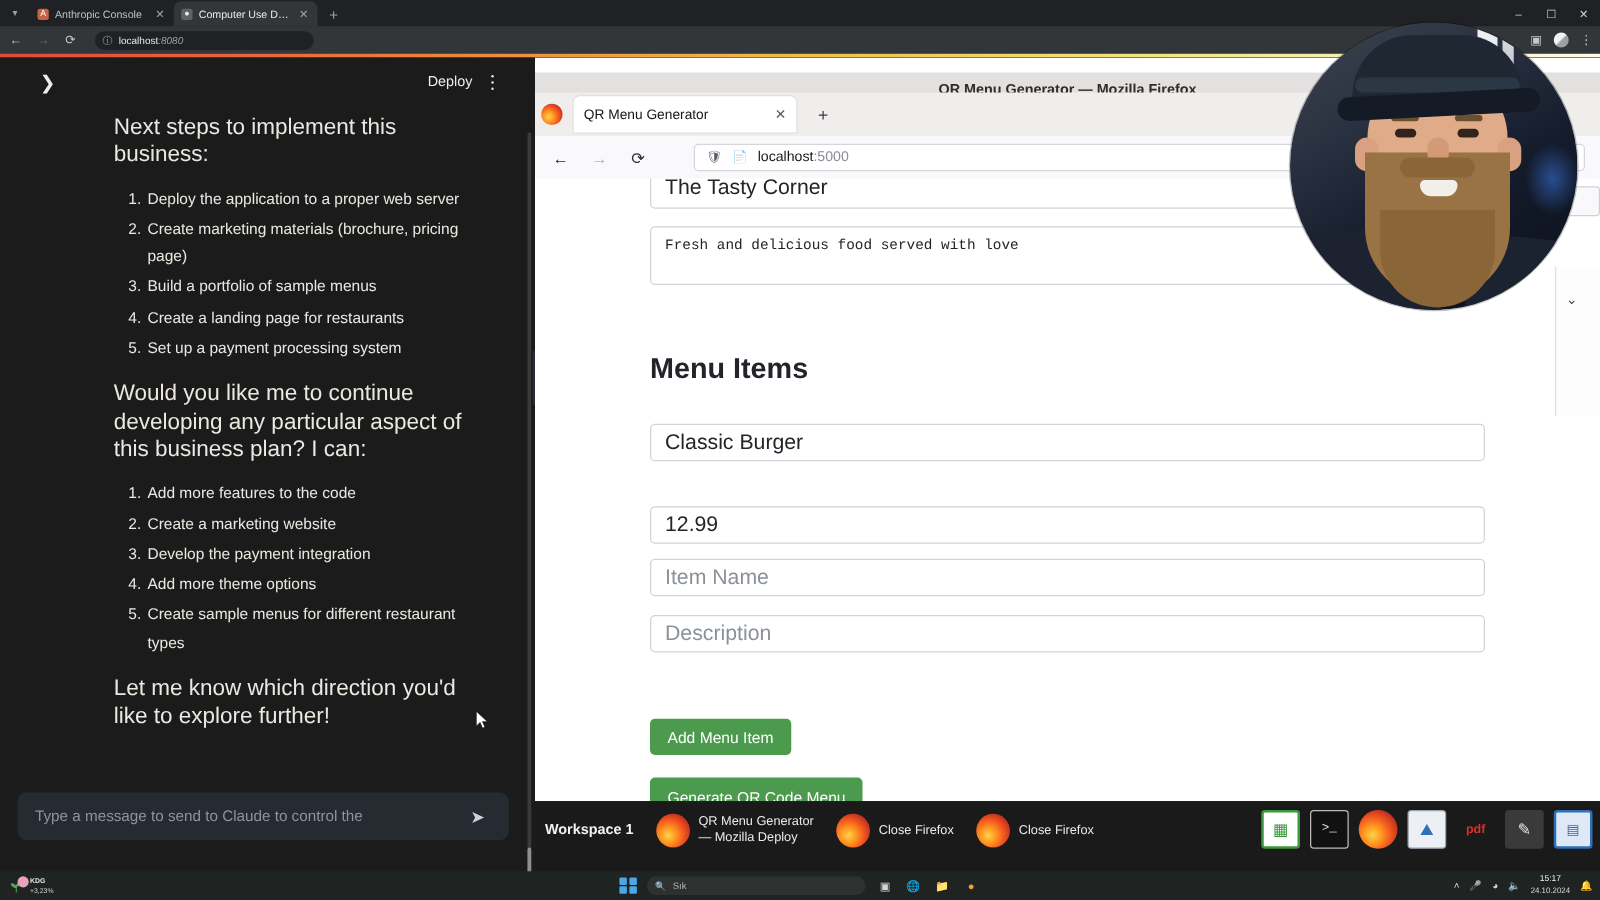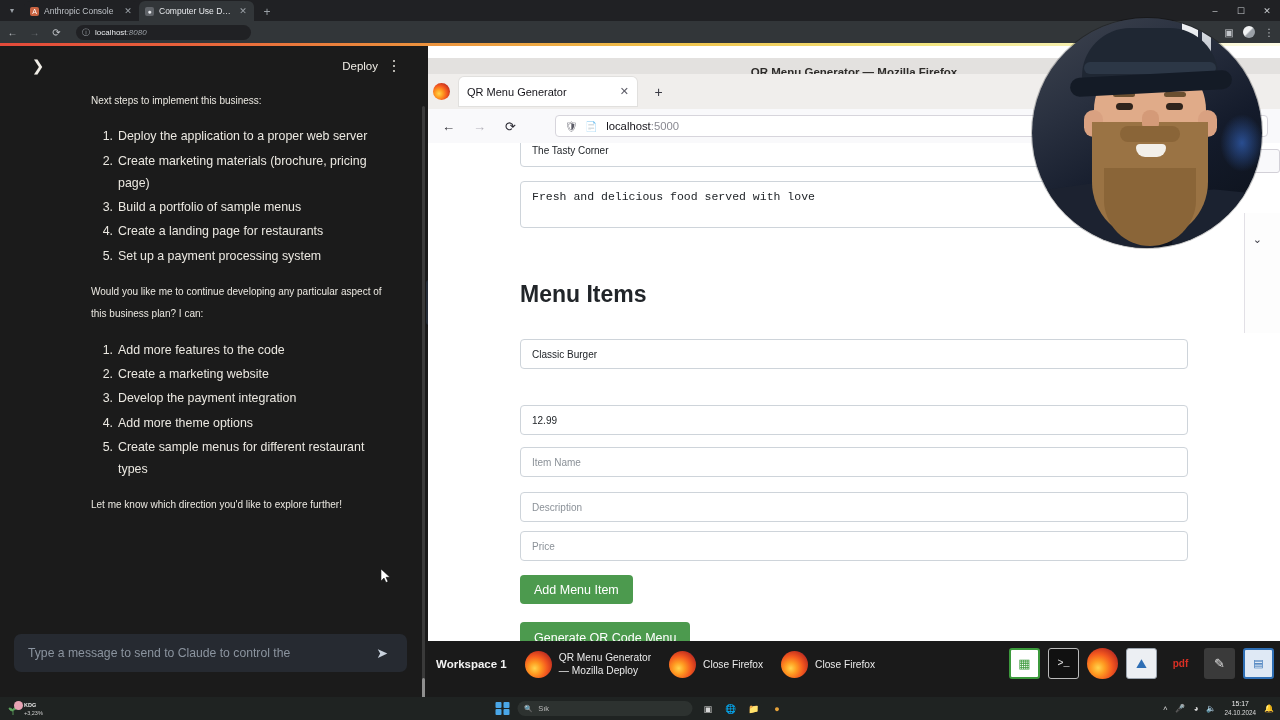--- a/index.html
+++ b/index.html
@@ -55,21 +55,21 @@
   #claude-head { position:absolute; left:0; top:0; width:428px; height:44px; }
   #panel-collapse { position:absolute; left:28px; top:10px; width:20px; height:20px;
     display:flex; align-items:center; justify-content:center; color:#f0ede6; font-size:15px; }
   #deploy-btn { position:absolute; right:50px; top:14px; font-size:11.5px; color:#f0ede6; }
   #kebab-btn { position:absolute; right:27px; top:11px; width:14px; height:18px;
     display:flex; flex-direction:column; align-items:center; justify-content:center; gap:2.5px; }
   #kebab-btn i { width:2.5px; height:2.5px; border-radius:50%; background:#e7e4dd; display:block; }
 
   #claude-body { position:absolute; left:0; top:44px; width:428px; height:556px;
     padding:0 42px 0 91px; overflow:hidden; }
-  .c-para { font-size:10px; line-height:22.3px; color:#ebe8e1; margin-bottom:13px;
+  .c-para { font-size:18px; line-height:22.3px; color:#ebe8e1; margin-bottom:13px;
     max-width:300px; }
   .c-list { list-style:none; margin:0 0 14px 0; padding:0; }
   .c-list li { position:relative; font-size:12.4px; line-height:22.3px; color:#ebe8e1;
     padding-left:27px; margin-bottom:2px; max-width:310px; }
   .c-list li .num { position:absolute; left:4px; top:0; width:18px; text-align:right;
     color:#ebe8e1; }
 
   #claude-input-wrap { position:absolute; left:14px; bottom:28px; width:393px; height:38px;
     background:#262a31; border-radius:7px; display:flex; align-items:center; padding:0 14px; }
   #claude-input { flex:1; background:transparent; border:none; outline:none;
@@ -126,21 +126,21 @@
   #ff-urlbar .ub-ic { font-size:10px; color:#5b5b66; }
   #ff-urltext { font-size:11.3px; color:#15141a; }
   #ff-urltext .port { color:#8a8a92; }
 
   #ff-content { position:absolute; left:0; top:97px; width:852px; height:498px;
     background:#ffffff; overflow:hidden; }
   .pg { position:absolute; left:92px; }
   .field { border:1px solid #ced4da; border-radius:4px; background:#fff;
     font-family:"Liberation Mono", monospace; font-size:11.5px; color:#212529;
     padding:0 11px; display:flex; align-items:center; width:668px; }
-  .field.sans { font-family:"Liberation Sans", sans-serif; font-size:10px; }
+  .field.sans { font-family:"Liberation Sans", sans-serif; font-size:17px; }
   .field .ph { color:#8b9198; }
   #h-menu-items { font-size:23px; font-weight:bold; color:#212529;
     font-family:"Liberation Sans", sans-serif; }
   .gbtn { background:#4c9a4e; color:#ffffff; border:none; border-radius:4px;
     font-family:"Liberation Sans", sans-serif; font-size:12.5px; padding:0 14px;
     display:flex; align-items:center; }
 
   
   #ff-dropdown { position:absolute; right:0; top:6px; width:60px; height:24px;
     background:#f9f9fb; border:1px solid #d2d0d7; border-radius:3px;
@@ -394,23 +394,20 @@
         <div class="field sans pg" style="top:262px; height:30px;">
           <span>12.99</span>
         </div>
 
         <div class="field sans pg" style="top:304px; height:30px;">
           <span class="ph">Item Name</span>
         </div>
         <div class="field sans pg" style="top:349px; height:30px;">
           <span class="ph">Description</span>
         </div>
-        <div class="field sans pg" style="top:388px; height:30px;">
-          <span class="ph">Price</span>
-        </div>
 
         <button class="gbtn pg" style="top:432px; height:29px;">Add Menu Item</button>
         <button class="gbtn pg" style="top:479px; height:31px;">Generate QR Code Menu</button>
 
         <div id="ff-dd-panel"></div>
         <div id="ff-dropdown">(On)</div>
         <div id="ff-dd-check">⌄</div>
       </div>
     </div>
 

